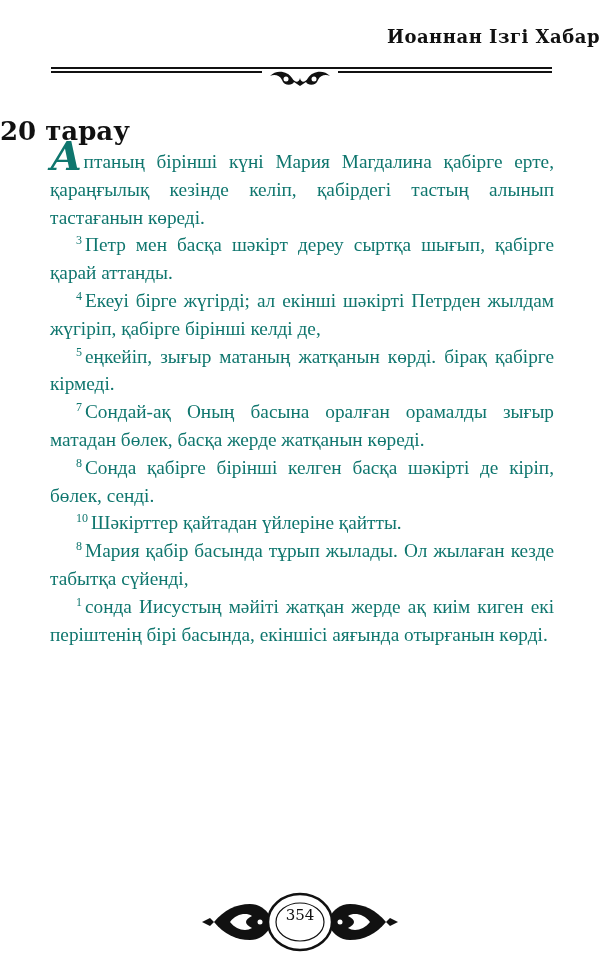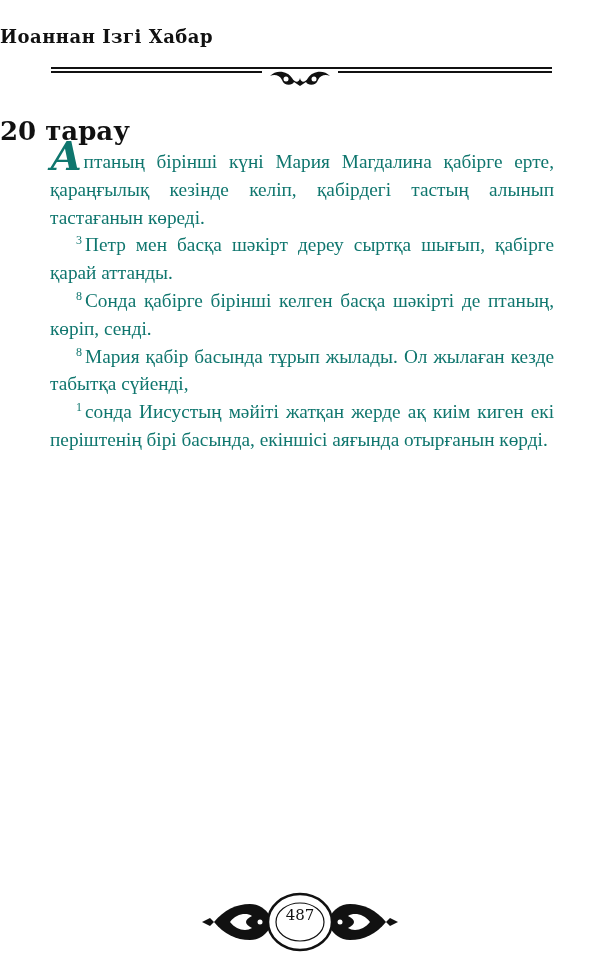--- a/index.html
+++ b/index.html
@@ -1,19 +1,19 @@
 <!DOCTYPE html>
 <html><head>
 <meta charset="utf-8">
 <style>
   html, body { margin: 0; padding: 0; background: #ffffff; }
   body { width: 600px; height: 970px; position: relative; overflow: hidden; color: #111; }
   .page { position: absolute; left: 0; top: 0; width: 600px; height: 970px; }
   .running-head {
-    position: absolute; top: 26px; left: 0; width: 600px; text-align: left;
+    position: absolute; top: 26px; left: 0; width: 600px; text-align: right;
     font-family: "DejaVu Serif", serif; font-weight: bold; font-size: 18px; letter-spacing: 0.5px; color: #111;
   }
   .rule { position: absolute; left: 51px; width: 501px; background: #111; }
   .rule.r1 { top: 67px; height: 2px; }
   .rule.r2 { top: 71px; height: 2px; }
   .head-ornament { position: absolute; left: 262px; top: 70px; width: 76px; height: 18px; background:#fff; }
   .chapter-title {
     position: absolute; top: 116px; left: 0; width: 600px; text-align: left;
     font-family: "DejaVu Serif", serif; font-weight: bold; font-size: 26px; color: #111;
   }
@@ -46,31 +46,35 @@
     <path d="M8 6 C14 -1, 26 1, 30 8 C33 13, 37 13, 38 8 C39 13, 43 13, 46 8 C50 1, 62 -1, 68 6 C64 4, 58 5, 56 10 C54 16, 46 16, 44 12 L38 16 L32 12 C30 16, 22 16, 20 10 C18 5, 12 4, 8 6 Z" fill="#111"></path>
     <circle cx="24" cy="9" r="2.5" fill="#fff"></circle>
     <circle cx="52" cy="9" r="2.5" fill="#fff"></circle>
   </svg>
 
   <div class="chapter-title">20 тарау</div>
 
   <div class="body-text">
     <p class="verse first"><span class="dropcap">А</span><span>птаның бірінші күні Мария Магдалина қабірге ерте, қараңғылық кезінде келіп, қабірдегі тастың алынып тастағанын көреді.</span></p>
     <p class="verse"><sup class="vn">3</sup><span>Петр мен басқа шәкірт дереу сыртқа шығып, қабірге қарай аттанды.</span></p>
-    <p class="verse"><sup class="vn">8</sup><span>Сонда қабірге бірінші келген басқа шәкірті де птаның, көріп, сенді.</span></p>
+    <p class="verse"><sup class="vn">4</sup><span>Екеуі бірге жүгірді; ал екінші шәкірті Петрден жылдам жүгіріп, қабірге бірінші келді де,</span></p>
+    <p class="verse"><sup class="vn">5</sup><span>еңкейіп, зығыр матаның жатқанын көрді. бірақ қабірге кірмеді.</span></p>
+    <p class="verse"><sup class="vn">7</sup><span>Сондай-ақ Оның басына оралған орамалды зығыр матадан бөлек, басқа жерде жатқанын көреді.</span></p>
+    <p class="verse"><sup class="vn">8</sup><span>Сонда қабірге бірінші келген басқа шәкірті де кіріп, бөлек, сенді.</span></p>
+    <p class="verse"><sup class="vn">10</sup><span>Шәкірттер қайтадан үйлеріне қайтты.</span></p>
     <p class="verse"><sup class="vn">8</sup><span>Мария қабір басында тұрып жылады. Ол жылаған кезде табытқа сүйенді,</span></p>
     <p class="verse"><sup class="vn">1</sup><span>сонда Иисустың мәйіті жатқан жерде ақ киім киген екі періштенің бірі басында, екіншісі аяғында отырғанын көрді.</span></p>
   </div>
 
   <svg class="footer-ornament" viewBox="0 0 200 64">
     <path d="M2 32 L10 28 L14 32 L10 36 Z" fill="#111"></path>
     <path d="M198 32 L190 28 L186 32 L190 36 Z" fill="#111"></path>
     <path d="M14 32 C24 20, 36 14, 50 14 C60 14, 66 20, 70 26 L70 38 C66 44, 60 50, 50 50 C36 50, 24 44, 14 32 Z" fill="#111"></path>
     <path d="M186 32 C176 20, 164 14, 150 14 C140 14, 134 20, 130 26 L130 38 C134 44, 140 50, 150 50 C164 50, 176 44, 186 32 Z" fill="#111"></path>
     <path d="M30 32 C36 24, 46 22, 52 26 C48 28, 46 30, 46 32 C46 34, 48 36, 52 38 C46 42, 36 40, 30 32 Z" fill="#fff"></path>
     <path d="M170 32 C164 24, 154 22, 148 26 C152 28, 154 30, 154 32 C154 34, 152 36, 148 38 C154 42, 164 40, 170 32 Z" fill="#fff"></path>
     <circle cx="60" cy="32" r="2.5" fill="#fff"></circle>
     <circle cx="140" cy="32" r="2.5" fill="#fff"></circle>
     <ellipse cx="100" cy="32" rx="32" ry="28" fill="#fff" stroke="#111" stroke-width="2.5"></ellipse>
     <ellipse cx="100" cy="32" rx="24" ry="19" fill="#fff" stroke="#111" stroke-width="1.2"></ellipse>
   </svg>
-  <div class="page-number">487</div>
+  <div class="page-number">354</div>
 </div>
 
 </body></html>

